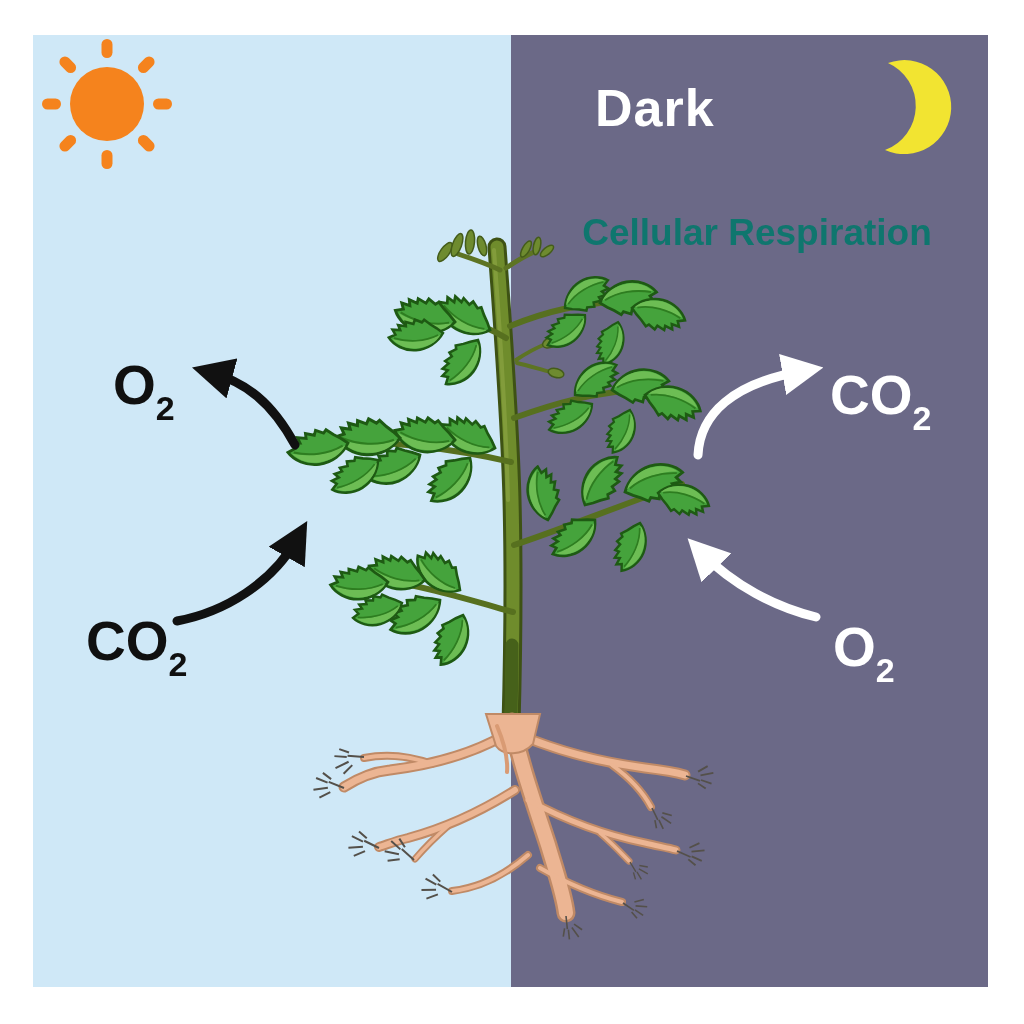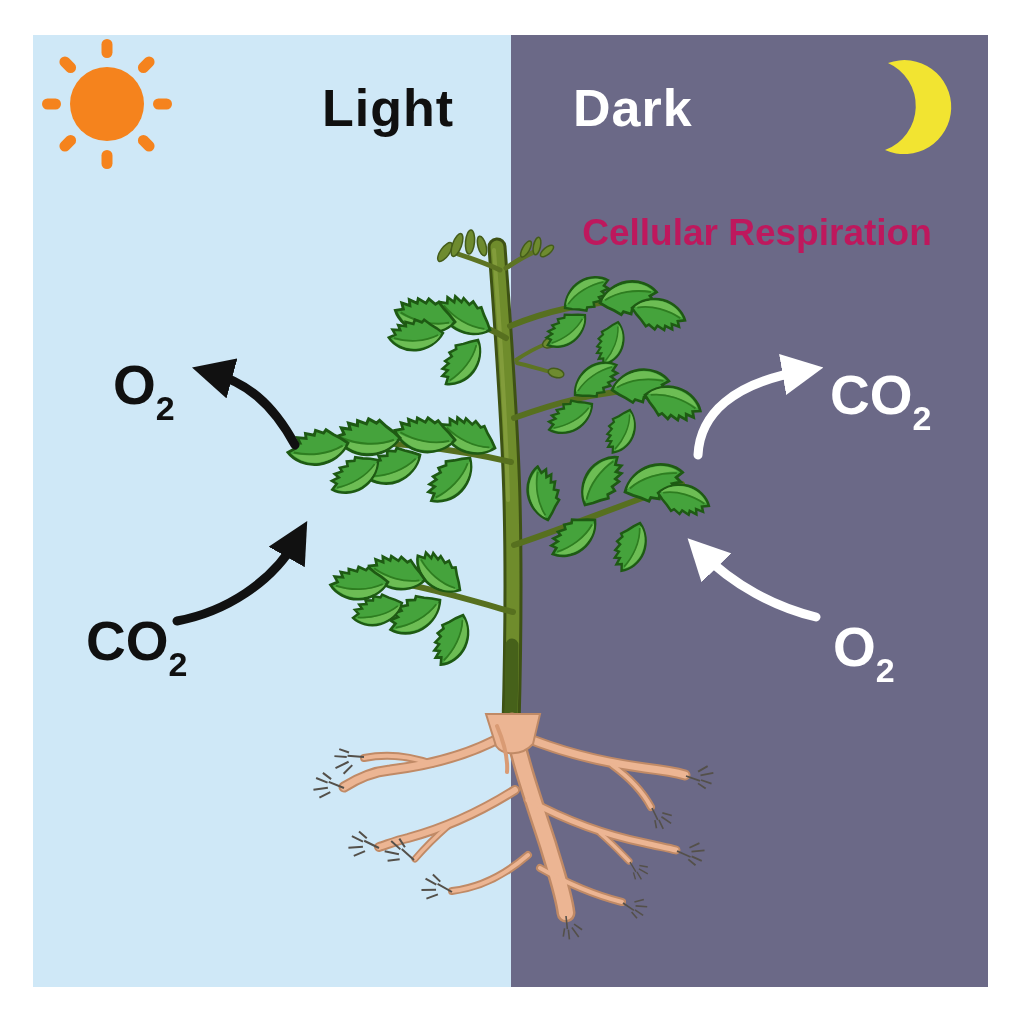--- a/index.html
+++ b/index.html
@@ -5,21 +5,21 @@
   html,body{margin:0;padding:0;background:#ffffff;}
   .stage{
     position:relative;width:1024px;height:1024px;background:#ffffff;
     font-family:"Liberation Sans",sans-serif;overflow:hidden;
   }
   svg.scene{position:absolute;left:0;top:0;}
   .lbl{position:absolute;font-weight:bold;line-height:1;white-space:nowrap;}
   .title{font-size:52px;letter-spacing:1px;color:#101010;}
   .title.on-dark{color:#ffffff;}
   .process{font-size:37px;text-align:center;color:#101010;}
-  .process.on-dark{color:#be185d;}
+  .process.on-dark{color:#0f766e;}
   .chem{font-size:55px;color:#101010;margin-top:28px;}
   .chem.on-dark{color:#ffffff;}
   .chem .sub{font-size:34px;vertical-align:-16px;}
 </style>
 </head>
 <body>
 
 <div class="stage">
 
   <svg class="scene" width="1024" height="1024" viewBox="0 0 1024 1024">
@@ -191,22 +191,21 @@
         </g>
       </g>
     </g>
 
     <path d="M295,445 C272,402 245,382 212,373" fill="none" stroke="#111111" stroke-width="9" stroke-linecap="round" marker-end="url(#ah-b)"></path>
     <path d="M177,621 C225,612 272,583 297,539" fill="none" stroke="#111111" stroke-width="9" stroke-linecap="round" marker-end="url(#ah-b)"></path>
     <path d="M698,455 C700,414 733,383 803,371" fill="none" stroke="#ffffff" stroke-width="9" stroke-linecap="round" marker-end="url(#ah-w)"></path>
     <path d="M816,617 C775,607 733,585 702,553" fill="none" stroke="#ffffff" stroke-width="9" stroke-linecap="round" marker-end="url(#ah-w)"></path>
   </svg>
 
-  <div class="lbl title" style="left:322px;top:82px;">Light</div>
-  <div class="lbl title on-dark" style="left:573px;top:82px;">Dark</div>
+  <div class="lbl title on-dark" style="left:595px;top:82px;">Dark</div>
 
   <div class="lbl process on-dark" style="left:577px;top:214px;width:360px;">Cellular Respiration</div>
 
   <div class="lbl chem" style="left:113px;top:330px;"><span>O</span><span class="sub">2</span></div>
 
   <div class="lbl chem" style="left:86px;top:586px;"><span>CO</span><span class="sub">2</span></div>
 
   <div class="lbl chem on-dark" style="left:830px;top:340px;"><span>CO</span><span class="sub">2</span></div>
 
   <div class="lbl chem on-dark" style="left:833px;top:592px;"><span>O</span><span class="sub">2</span></div>

